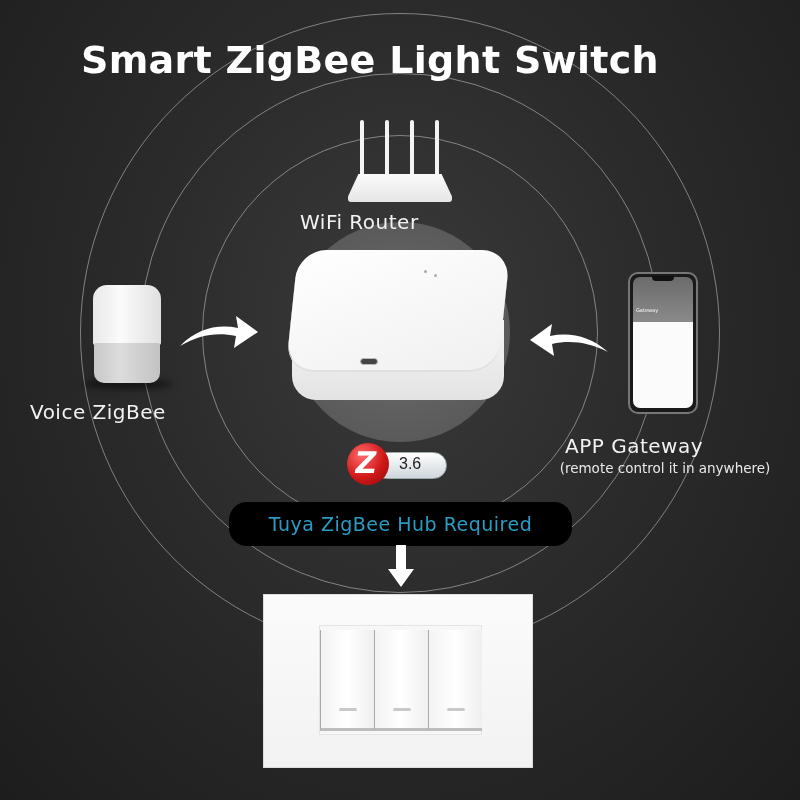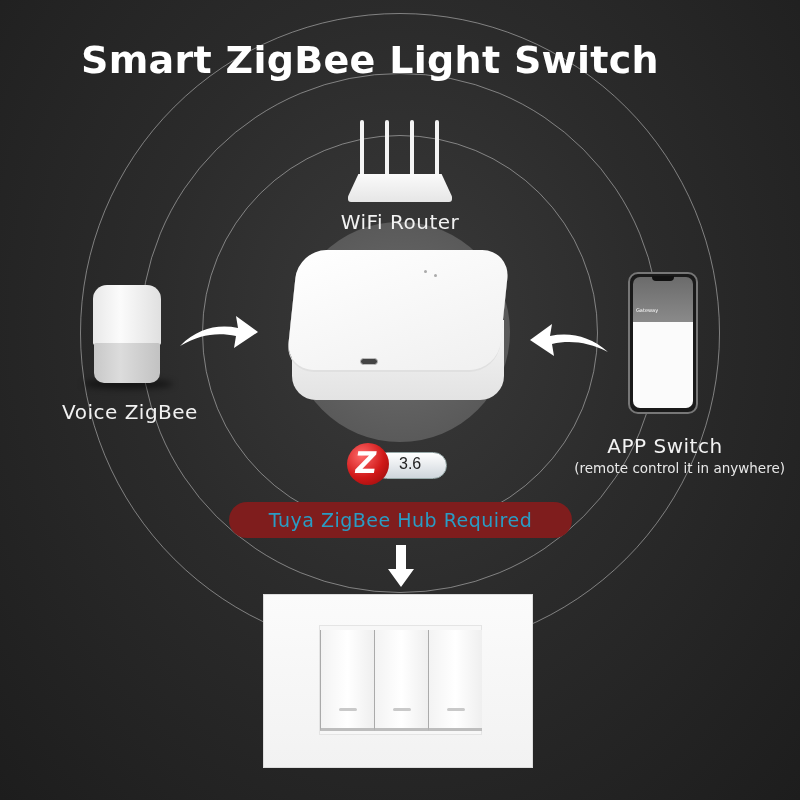--- a/index.html
+++ b/index.html
@@ -10,22 +10,22 @@
     font-family: "DejaVu Sans", sans-serif;
     color:#fff;
   }
   .ring { position:absolute; border-radius:50%; border:1.3px solid rgba(200,200,200,0.55); }
   .disc { position:absolute; border-radius:50%; background: radial-gradient(circle, #6e6e6e 0%, #5a5a5a 70%, #4d4d4d 100%); }
   .title {
     position:absolute; top:38px; left:0; width:740px; text-align:center;
     font-family: "DejaVu Sans", sans-serif; font-weight:bold; font-size:38px; letter-spacing:0.3px;
     color:#fff;
   }
-  .label { position:absolute; color:#f2f2f2; font-size:20px; text-align:center; white-space:nowrap; letter-spacing:0.5px;}
-  .sublabel { position:absolute; color:#e8e8e8; font-size:13.5px; text-align:right; white-space:nowrap; }
+  .label { position:absolute; color:#f2f2f2; font-size:20px; white-space:nowrap; letter-spacing:0.5px;}
+  .sublabel { position:absolute; color:#e8e8e8; font-size:13.5px; text-align:center; white-space:nowrap; }
 
   
   .router { position:absolute; left:348px; top:120px; width:104px; height:82px; }
   .antenna { position:absolute; top:0; width:4px; height:58px; background:#f4f4f4; border-radius:2px; }
   .router-body { position:absolute; left:0; top:54px; width:104px; height:28px;
     background: linear-gradient(#fafafa, #e6e6e6); clip-path: polygon(10% 0, 90% 0, 100% 80%, 100% 100%, 0 100%, 0 80%); border-radius:3px; }
 
   
   .hub { position:absolute; left:292px; top:250px; width:212px; height:162px; }
   .hub-top { position:absolute; left:0; top:0; width:212px; height:120px;
@@ -53,21 +53,21 @@
   .arrow { position:absolute; }
 
   
   .zb { position:absolute; left:345px; top:443px; width:104px; height:44px; }
   .zb-pill { position:absolute; left:28px; top:9px; width:74px; height:27px; border-radius:14px; background: linear-gradient(#ffffff,#cfd6dc); border:1px solid #9aa; }
   .zb-ver { position:absolute; left:54px; top:12px; font-size:16px; color:#222; font-family:"Liberation Sans", sans-serif; }
   .zb-ball { position:absolute; left:2px; top:0; width:42px; height:42px; border-radius:50%; background: radial-gradient(circle at 35% 30%, #ff6a6a, #d01818 55%, #8c0a0a 100%); }
   .zb-z { position:absolute; left:10px; top:2px; font-size:30px; font-weight:bold; color:#fff; font-family:"DejaVu Sans", sans-serif; transform: skewX(-8deg); }
 
   
-  .req { position:absolute; left:229px; top:502px; width:343px; height:36px; border-radius:18px; background:#7f1d1d; display:flex; align-items:center; justify-content:center; }
+  .req { position:absolute; left:229px; top:502px; width:343px; height:44px; border-radius:18px; background:#000000; display:flex; align-items:center; justify-content:center; }
   .req-text { color:#2a9cc4; font-size:19px; letter-spacing:0.5px; }
 
   
   .plate { position:absolute; left:264px; top:595px; width:268px; height:172px; background: linear-gradient(#fbfbfb,#f2f2f2); box-shadow: 0 0 0 1px #ddd; }
   .frame { position:absolute; left:55px; top:30px; width:163px; height:110px; background:#f7f7f7; box-shadow: inset 0 0 0 1px #e4e4e4; }
   .key { position:absolute; top:5px; width:54px; height:101px; background: linear-gradient(90deg,#f3f3f3,#ffffff 50%,#efefef); border-left:1px solid #aaa; border-bottom:3px solid #bdbdbd; }
   .key-led { position:absolute; left:18px; top:78px; width:18px; height:3px; background:#c9c9c9; border-radius:2px; }
 </style>
 </head>
 <body>
@@ -110,21 +110,21 @@
 <svg class="arrow" style="left:528px; top:318px;" width="82" height="42" viewBox="0 0 82 42">
   <path d="M80 34 C 62 18, 42 14, 22 18 L 24 6 L 2 22 L 26 38 L 24 26 C 42 22, 60 24, 80 34 Z" fill="#ffffff"></path>
 </svg>
 
 <div class="phone">
   <div class="phone-hero"></div>
   <div class="phone-notch"></div>
   <div class="phone-hero-text">Gateway</div>
   <div class="phone-screen"></div>
 </div>
-<div class="label" style="left:565px; top:434px; width:200px;">APP Switch</div>
+<div class="label" style="left:565px; top:434px; width:200px;">APP Gateway</div>
 <div class="sublabel" style="left:545px; top:460px; width:240px;">(remote control it in anywhere)</div>
 
 <div class="zb">
   <div class="zb-pill"></div>
   <div class="zb-ver">3.6</div>
   <div class="zb-ball"></div>
   <div class="zb-z">Z</div>
 </div>
 
 <div class="req">

